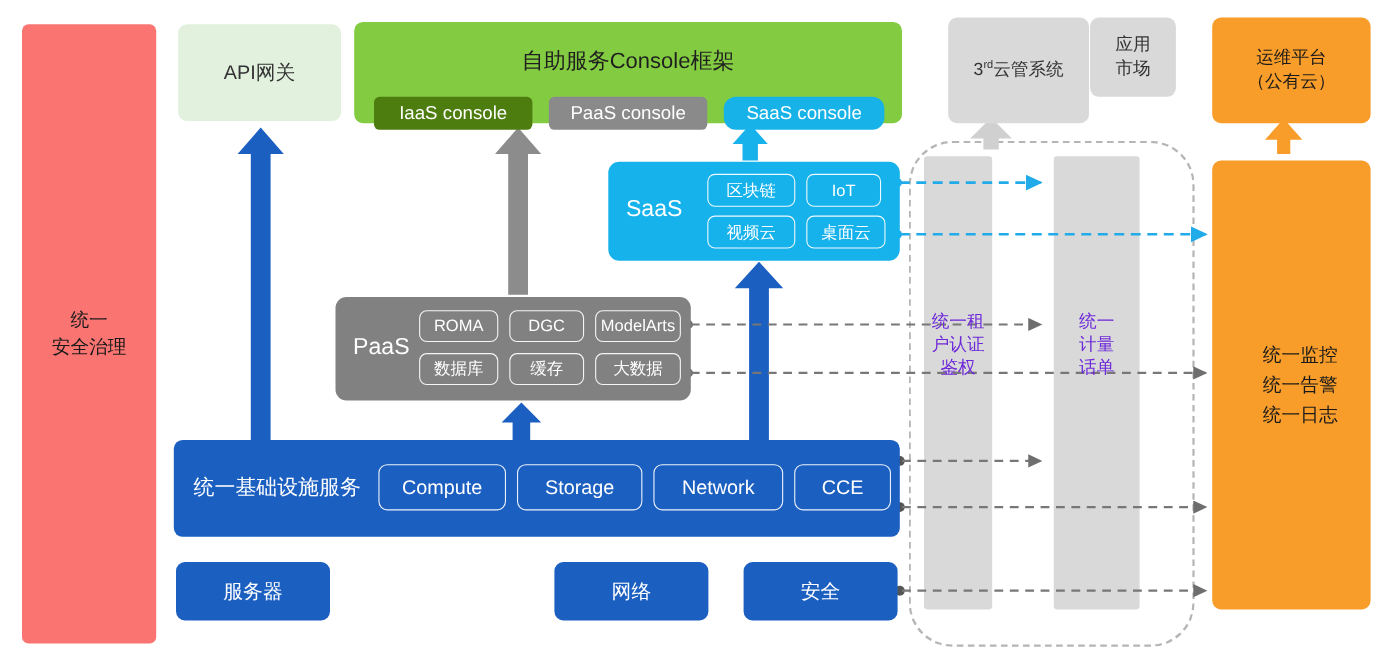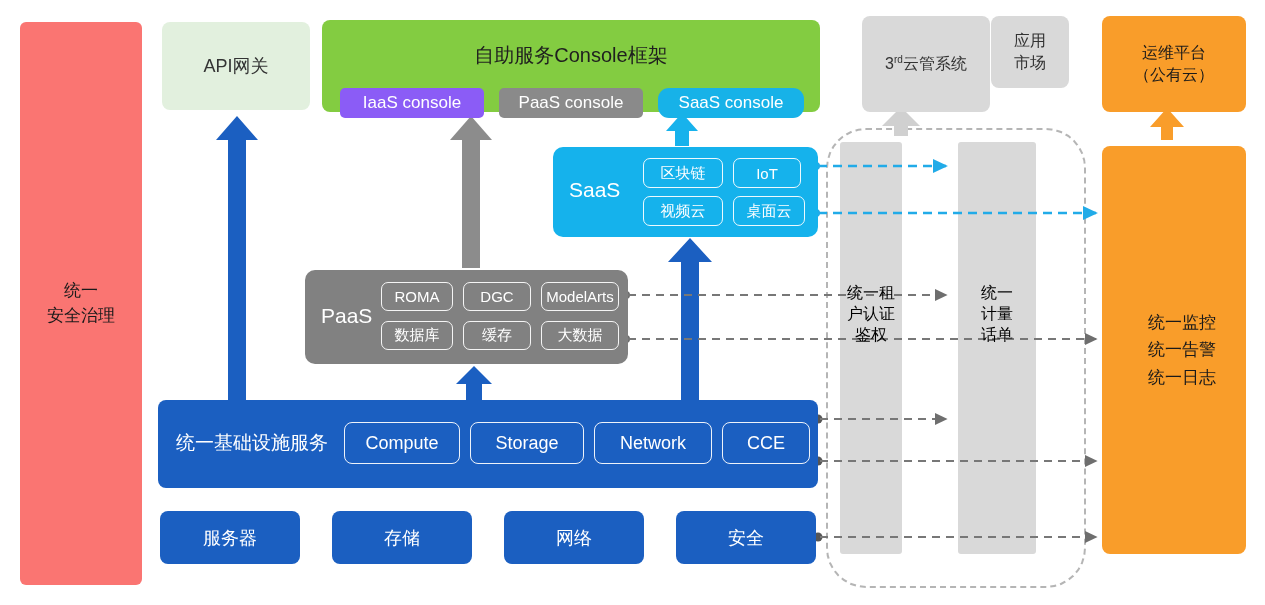--- a/index.html
+++ b/index.html
@@ -12,21 +12,21 @@
   .panel-red{background:#FA7572;border-radius:6px;color:#1a1a1a;font-size:17px;line-height:1.45;font-weight:400;}
 
   
   .panel-apigw{background:#E2F0DE;border-radius:8px;color:#333;font-size:18px;}
 
   
   .panel-console{background:#83CC41;border-radius:8px;display:block;}
   .console-title{position:absolute;left:0;right:0;top:22px;text-align:center;font-size:20px;color:#1f1f1f;}
   .console-chip{position:absolute;top:68px;height:30px;border-radius:5px;color:#fff;font-size:17px;
                 display:flex;align-items:center;justify-content:center;box-sizing:border-box;padding:0 10px;}
-  .chip-iaas{background:#8b5cf6;}
+  .chip-iaas{background:#4d7c0f;}
   .chip-paas{background:#8A8A8A;}
   .chip-saas{background:#17B2E8;border-radius:11px;}
 
   
   .panel-grey{background:#D9D9D9;border-radius:8px;color:#333;font-size:16px;line-height:1.35;}
   .sup{font-size:10px;vertical-align:super;}
 
   
   .panel-orange{background:#F99D2A;border-radius:8px;color:#1a1a1a;font-size:16px;line-height:1.35;}
   .panel-orange-tall{background:#F99D2A;border-radius:8px;color:#1a1a1a;font-size:17px;line-height:1.6;padding-left:16px;}
@@ -40,21 +40,21 @@
   .pill{position:absolute;box-sizing:border-box;border:1.6px solid rgba(255,255,255,.92);
         border-radius:7px;color:#fff;display:flex;align-items:center;justify-content:center;
         font-size:15px;white-space:nowrap;}
   .pill-lg{font-size:18px;border-radius:8px;}
 
   .bottom-box{background:#1B5FC1;border-radius:8px;color:#fff;font-size:18px;}
 
   
   .dashed-zone{position:absolute;box-sizing:border-box;border:2.5px dashed #B5B5B5;border-radius:40px;}
   .grey-col{position:absolute;background:#D9D9D9;border-radius:3px;}
-  .grey-col-label{position:absolute;text-align:center;color:#000000;font-size:16px;line-height:1.3;z-index:6;font-family:Liberation Serif, serif;}
+  .grey-col-label{position:absolute;text-align:center;color:#6d28d9;font-size:16px;line-height:1.3;z-index:6;font-family:Liberation Serif, serif;}
 
   svg.arrows{position:absolute;left:0;top:0;width:1265px;height:605px;pointer-events:none;}
 </style>
 </head>
 <body>
 
 <div id="canvas">
 
   <div class="dashed-zone" style="left:826px;top:128px;width:260px;height:460px;"></div>
   <div class="grey-col" style="left:840px;top:142px;width:62px;height:412px;"></div>
@@ -190,21 +190,20 @@
 
   <div class="box layer-infra" style="left:158px;top:400px;width:660px;height:88px;">
     <div class="layer-label" style="left:18px;top:30px;font-size:19px;">统一基础设施服务</div>
     <div class="pill pill-lg" style="left:186px;top:22px;width:116px;height:42px;">Compute</div>
     <div class="pill pill-lg" style="left:312px;top:22px;width:114px;height:42px;">Storage</div>
     <div class="pill pill-lg" style="left:436px;top:22px;width:118px;height:42px;">Network</div>
     <div class="pill pill-lg" style="left:564px;top:22px;width:88px;height:42px;">CCE</div>
   </div>
 
   <div class="box bottom-box" style="left:160px;top:511px;width:140px;height:53px;">服务器</div>
-  <div class="box bottom-box" style="left:332px;top:511px;width:140px;height:53px;">存储</div>
   <div class="box bottom-box" style="left:504px;top:511px;width:140px;height:53px;">网络</div>
   <div class="box bottom-box" style="left:676px;top:511px;width:140px;height:53px;">安全</div>
 
   <div class="grey-col-label" style="left:840px;top:283px;width:62px;">
     <div>统一租</div>
     <div>户认证</div>
     <div>鉴权</div>
   </div>
   <div class="grey-col-label" style="left:958px;top:283px;width:78px;">
     <div>统一</div>

